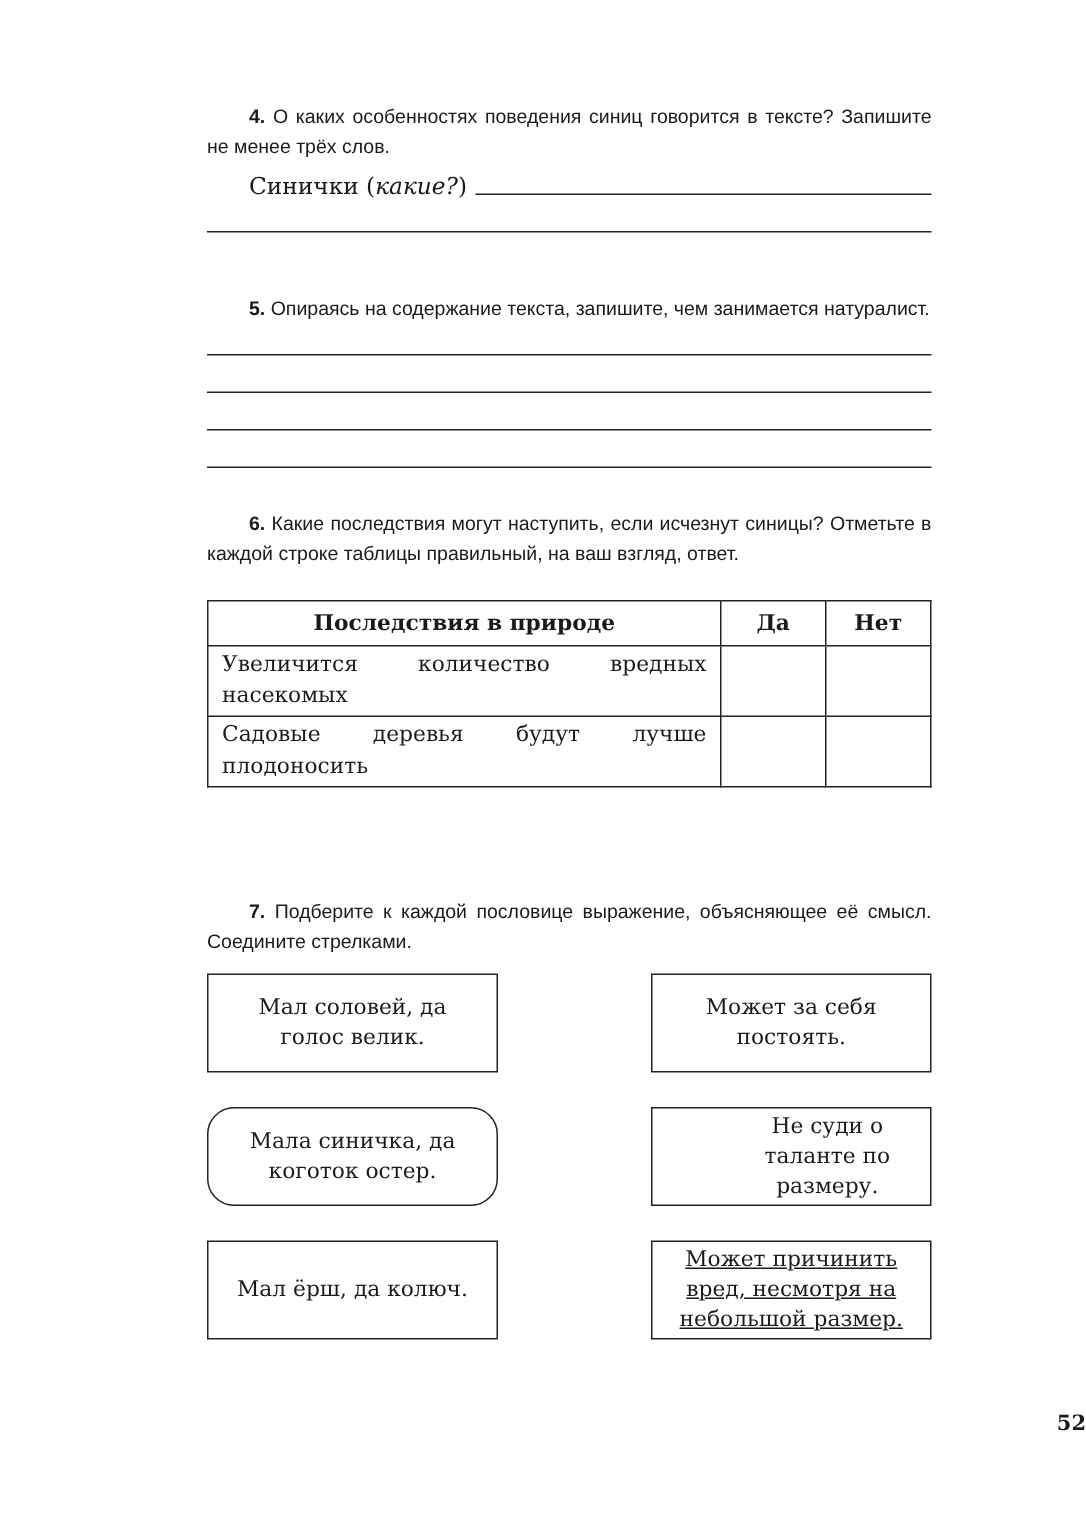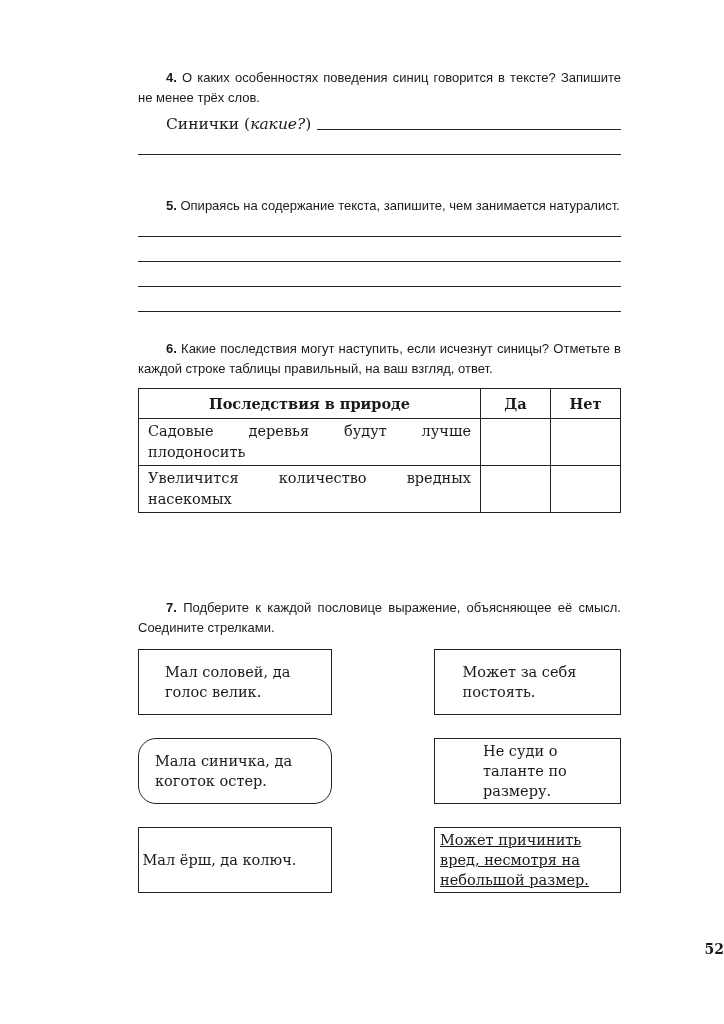--- a/index.html
+++ b/index.html
@@ -6,26 +6,26 @@
   body { width: 724px; height: 1024px; position: relative; overflow: hidden; color: #1a1a1a; }
   .sans { font-family: "Liberation Sans", "DejaVu Sans", sans-serif; }
   .serif { font-family: "DejaVu Serif", "Liberation Serif", serif; }
   .task { position: absolute; left: 138px; width: 483px; font-size: 13px; line-height: 20px; text-align: justify; }
   .task .num { font-weight: bold; }
   .task p { margin: 0; text-indent: 28px; }
   .line { position: absolute; left: 138px; width: 483px; height: 0; border-top: 1px solid #222; }
   .fill-row { position: absolute; left: 166px; top: 111px; width: 455px; height: 22px; display: flex; align-items: flex-end; }
   .fill-row .lbl { font-size: 15.5px; white-space: nowrap; padding-right: 6px; }
   .fill-row .blank { flex: 1; border-bottom: 1px solid #222; margin-bottom: 3px; }
-  table.ctab { position: absolute; left: 138px; top: 388px; width: 483px; border-collapse: collapse; }
+  table.ctab { position: absolute; left: 138px; top: 400px; width: 483px; border-collapse: collapse; }
   table.ctab th, table.ctab td { border: 1.5px solid #222; font-size: 14.5px; }
   table.ctab th { height: 27px; font-weight: bold; text-align: center; }
   table.ctab td.desc { padding: 2px 9px; line-height: 21px; text-align: justify; text-align-last: left; height: 41px; }
   table.ctab td.check { width: 67px; }
-  .pbox { position: absolute; border: 1.5px solid #222; display: flex; align-items: center; justify-content: center; font-size: 14.5px; line-height: 20px; box-sizing: border-box; }
+  .pbox { position: absolute; border: 1.5px solid #222; display: flex; align-items: center; justify-content: center; text-align: center; font-size: 14.5px; line-height: 20px; box-sizing: border-box; }
   .pnum { position: absolute; top: 941px; left: 0; width: 724px; text-align: right; font-weight: bold; font-size: 14px; }
 </style>
 </head>
 <body>
 
 <div class="task sans" style="top:68px;">
   <p><span class="num">4.</span> <span>О каких особенностях поведения синиц говорится в тексте? Запишите не менее трёх слов.</span></p>
 </div>
 <div class="fill-row">
   <span class="lbl serif"><span>Синички</span> <span>(</span><i>какие?</i><span>)</span></span>
@@ -48,26 +48,26 @@
 <table class="ctab serif">
   <thead>
     <tr>
       <th>Последствия в природе</th>
       <th>Да</th>
       <th>Нет</th>
     </tr>
   </thead>
   <tbody>
     <tr>
-      <td class="desc">Садовые деревья будут лучше плодоносить</td>
+      <td class="desc">Увеличится количество вредных насекомых</td>
       <td class="check"></td>
       <td class="check"></td>
     </tr>
     <tr>
-      <td class="desc">Увеличится количество вредных насекомых</td>
+      <td class="desc">Садовые деревья будут лучше плодоносить</td>
       <td class="check"></td>
       <td class="check"></td>
     </tr>
   </tbody>
 </table>
 
 <div class="task sans" style="top:598px;">
   <p><span class="num">7.</span> <span>Подберите к каждой пословице выражение, объясняющее её смысл. Соедините стрелками.</span></p>
 </div>
 

